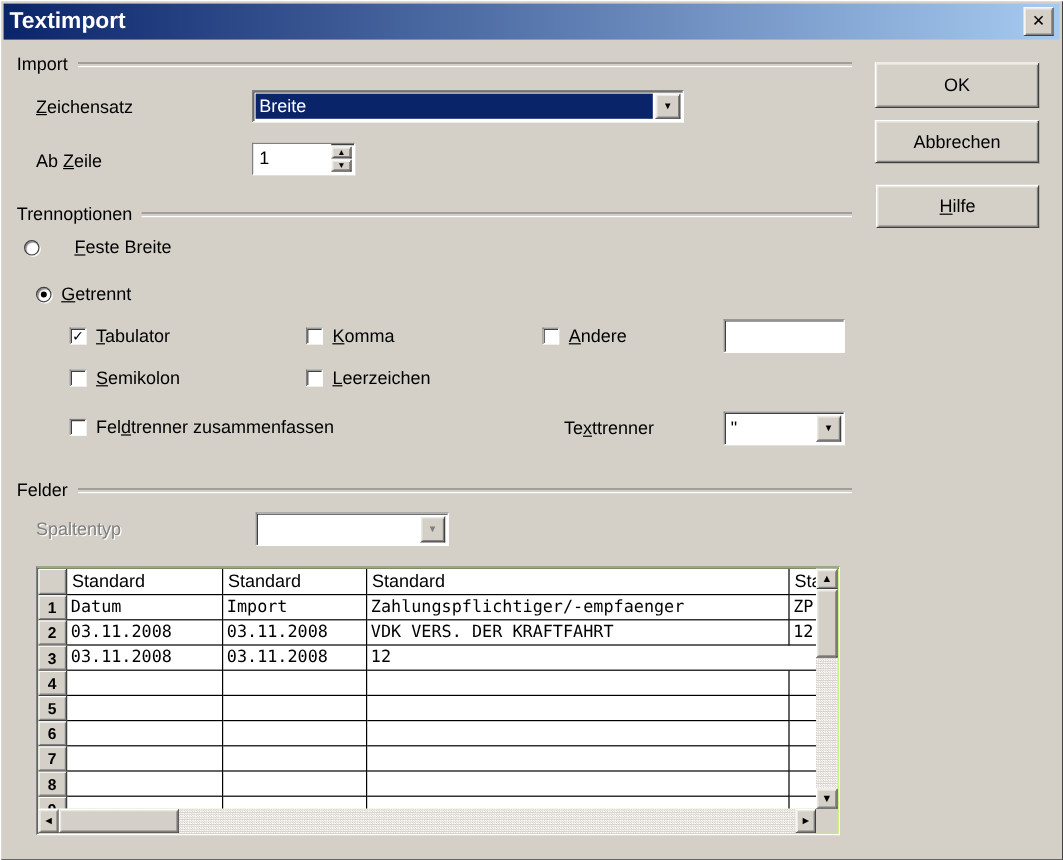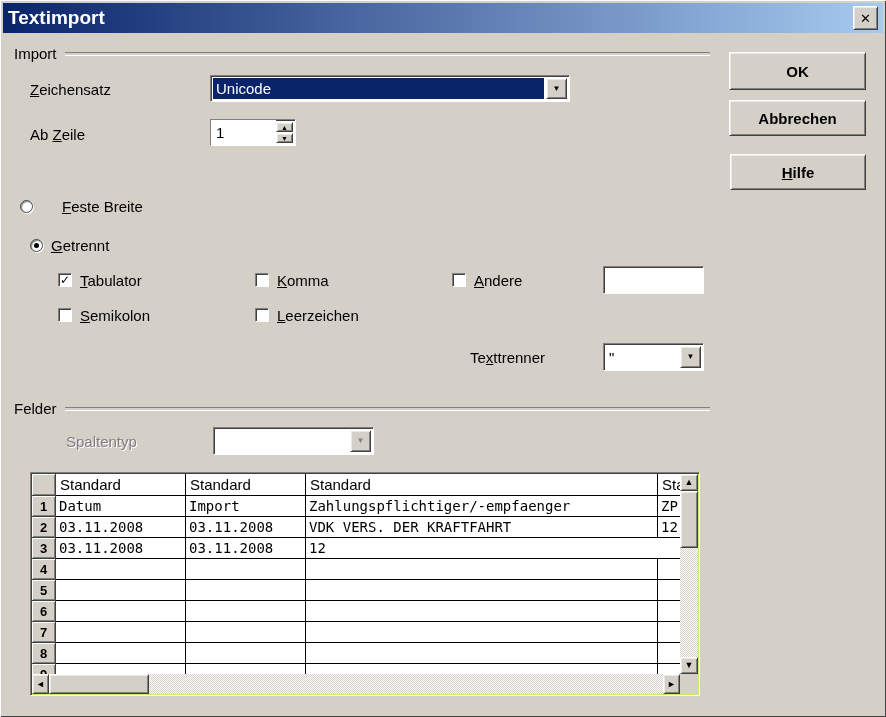--- a/index.html
+++ b/index.html
@@ -7,21 +7,21 @@
   body{
     position:relative;width:886px;height:717px;overflow:hidden;
     background:var(--dialog-bg,#d4d0c8);
     font-family:"Liberation Sans","DejaVu Sans",sans-serif;
     font-size:15px;color:#000;
   }
   .dialog{position:absolute;inset:0;box-shadow:inset 1px 1px 0 #ffffff, inset -1px -1px 0 #404040;}
 
   
   .raised{background:var(--dialog-bg,#d4d0c8);border:1px solid;border-color:#ffffff #404040 #404040 #ffffff;
-          box-shadow:inset 1px 1px 0 #ece9e4, inset -1px -1px 0 #808080;font-weight:bold;}
+          box-shadow:inset 1px 1px 0 #ece9e4, inset -1px -1px 0 #808080;}
   .sunken{background:#fff;border:1px solid;border-color:#808080 #ffffff #ffffff #808080;
           box-shadow:inset 1px 1px 0 #404040;}
 
   .titlebar{position:absolute;left:3px;top:3px;right:3px;height:30px;display:flex;align-items:center;
     padding:0 5px;background:linear-gradient(90deg,var(--titlebar-start,#0a246a),var(--titlebar-end,#a6caf0));}
   .title{color:#fff;font-weight:bold;font-size:19px;}
   .close-btn{margin-left:auto;width:25px;height:24px;display:flex;align-items:center;justify-content:center;
     font-size:13px;font-weight:bold;cursor:default;}
 
   .fixedline{position:absolute;display:flex;align-items:center;gap:8px;height:18px;}
@@ -102,21 +102,21 @@
       <span>✕</span>
     </div>
   </div>
 
   <div class="fixedline" style="left:14px;top:44px;width:696px;">
     <span class="flabel">Import</span>
   </div>
 
   <span class="lbl" style="left:30px;top:81px;"><u>Z</u>eichensatz</span>
   <div class="combo sunken selected" style="left:210px;top:75px;width:360px;height:27px;">
-    <span class="value">Unicode</span>
+    <span class="value">Breite</span>
     <span class="drop-btn raised">
       <span class="arrow">▼</span>
     </span>
   </div>
 
   <span class="lbl" style="left:30px;top:126px;">Ab <u>Z</u>eile</span>
   <div class="spinbox sunken" style="left:210px;top:119px;width:86px;height:27px;">
     <input class="spin-input" value="1" style="">
     <div class="spin-btns">
       <div class="spin-btn raised">
@@ -131,20 +131,23 @@
   <div class="push-btn raised" style="left:729px;top:52px;width:137px;height:38px;">
     <span>OK</span>
   </div>
   <div class="push-btn raised" style="left:729px;top:100px;width:137px;height:36px;">
     <span>Abbrechen</span>
   </div>
   <div class="push-btn raised" style="left:730px;top:154px;width:136px;height:36px;">
     <span><u>H</u>ilfe</span>
   </div>
 
+  <div class="fixedline" style="left:14px;top:169px;width:696px;">
+    <span class="flabel">Trennoptionen</span>
+  </div>
 
   <div class="opt-row" style="left:20px;top:196px;gap:29px;">
     <span class="radio"></span>
     <span class="lbl2"><u>F</u>este Breite</span>
   </div>
   <div class="opt-row" style="left:30px;top:235px;">
     <span class="radio selected"></span>
     <span class="lbl2"><u>G</u>etrennt</span>
   </div>
 
@@ -166,34 +169,38 @@
 
   <div class="opt-row" style="left:58px;top:305px;">
     <span class="checkbox"></span>
     <span class="lbl2"><u>S</u>emikolon</span>
   </div>
   <div class="opt-row" style="left:255px;top:305px;">
     <span class="checkbox"></span>
     <span class="lbl2"><u>L</u>eerzeichen</span>
   </div>
 
+  <div class="opt-row" style="left:58px;top:346px;">
+    <span class="checkbox"></span>
+    <span class="lbl2">Fel<u>d</u>trenner zusammenfassen</span>
+  </div>
 
   <span class="lbl" style="left:470px;top:349px;">Te<u>x</u>ttrenner</span>
   <div class="combo sunken" style="left:603px;top:343px;width:101px;height:28px;">
     <span class="value">"</span>
     <span class="drop-btn raised">
       <span class="arrow">▼</span>
     </span>
   </div>
 
   <div class="fixedline" style="left:14px;top:399px;width:696px;">
     <span class="flabel">Felder</span>
   </div>
 
-  <span class="lbl disabled-text" style="left:30px;top:433px;margin-left:36px;">Spaltentyp</span>
+  <span class="lbl disabled-text" style="left:30px;top:433px;">Spaltentyp</span>
   <div class="combo sunken disabled" style="left:213px;top:427px;width:161px;height:28px;">
     <span class="value"></span>
     <span class="drop-btn raised">
       <span class="arrow">▼</span>
     </span>
   </div>
 
   <div class="preview">
     <div class="grid">
       <div class="grow head">

